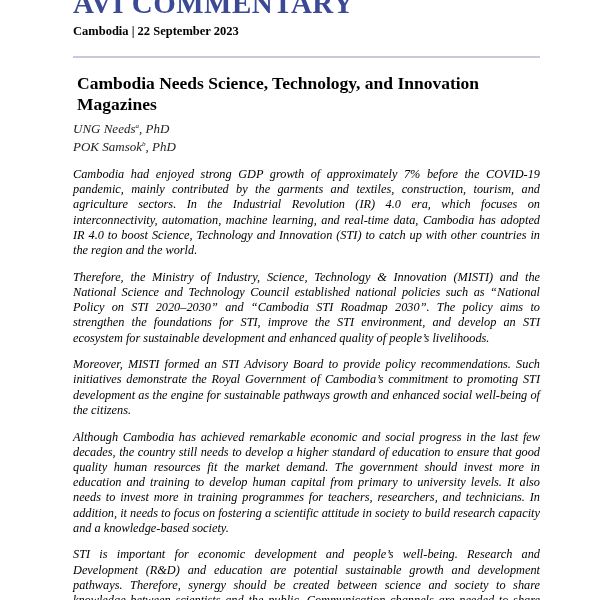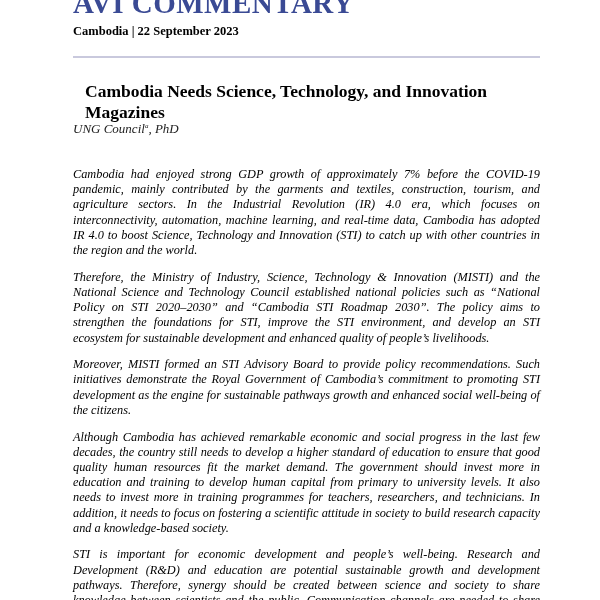--- a/index.html
+++ b/index.html
@@ -45,21 +45,21 @@
       background: #c9c9dd;
     }
     .title {
       position: absolute;
       left: 73px;
       top: 69px;
       width: 467px;
       font-weight: bold;
       font-size: 17.5px;
       line-height: 21px;
-      margin: 12px;
+      margin: 4px;
     }
     .authors {
       position: absolute;
       left: 73px;
       top: 120px;
       font-style: italic;
       font-size: 13px;
       line-height: 18px;
       color: #222;
     }
@@ -92,21 +92,24 @@
   <span>|</span>
   <span>22 September 2023</span>
 </div>
 
 <div class="divider"></div>
 
 <h1 class="title">Cambodia Needs Science, Technology, and Innovation Magazines</h1>
 
 <div class="authors">
   <div>
-    <span>UNG Council</span><sup>a</sup><span>, PhD</span>
+    <span>UNG Needs</span><sup>a</sup><span>, PhD</span>
+  </div>
+  <div>
+    <span>POK Samsok</span><sup>b</sup><span>, PhD</span>
   </div>
 </div>
 
 <div class="body-text">
   <p>Cambodia had enjoyed strong GDP growth of approximately 7% before the COVID-19 pandemic, mainly contributed by the garments and textiles, construction, tourism, and agriculture sectors. In the Industrial Revolution (IR) 4.0 era, which focuses on interconnectivity, automation, machine learning, and real-time data, Cambodia has adopted IR 4.0 to boost Science, Technology and Innovation (STI) to catch up with other countries in the region and the world.</p>
   <p>Therefore, the Ministry of Industry, Science, Technology &amp; Innovation (MISTI) and the National Science and Technology Council established national policies such as “National Policy on STI 2020–2030” and “Cambodia STI Roadmap 2030”. The policy aims to strengthen the foundations for STI, improve the STI environment, and develop an STI ecosystem for sustainable development and enhanced quality of people’s livelihoods.</p>
   <p>Moreover, MISTI formed an STI Advisory Board to provide policy recommendations. Such initiatives demonstrate the Royal Government of Cambodia’s commitment to promoting STI development as the engine for sustainable pathways growth and enhanced social well-being of the citizens.</p>
   <p>Although Cambodia has achieved remarkable economic and social progress in the last few decades, the country still needs to develop a higher standard of education to ensure that good quality human resources fit the market demand. The government should invest more in education and training to develop human capital from primary to university levels. It also needs to invest more in training programmes for teachers, researchers, and technicians. In addition, it needs to focus on fostering a scientific attitude in society to build research capacity and a knowledge-based society.</p>
   <p>STI is important for economic development and people’s well-being. Research and Development (R&amp;D) and education are potential sustainable growth and development pathways. Therefore, synergy should be created between science and society to share knowledge between scientists and the public. Communication channels are needed to share constructive perspectives and create prosperity for society.</p>
 </div>

